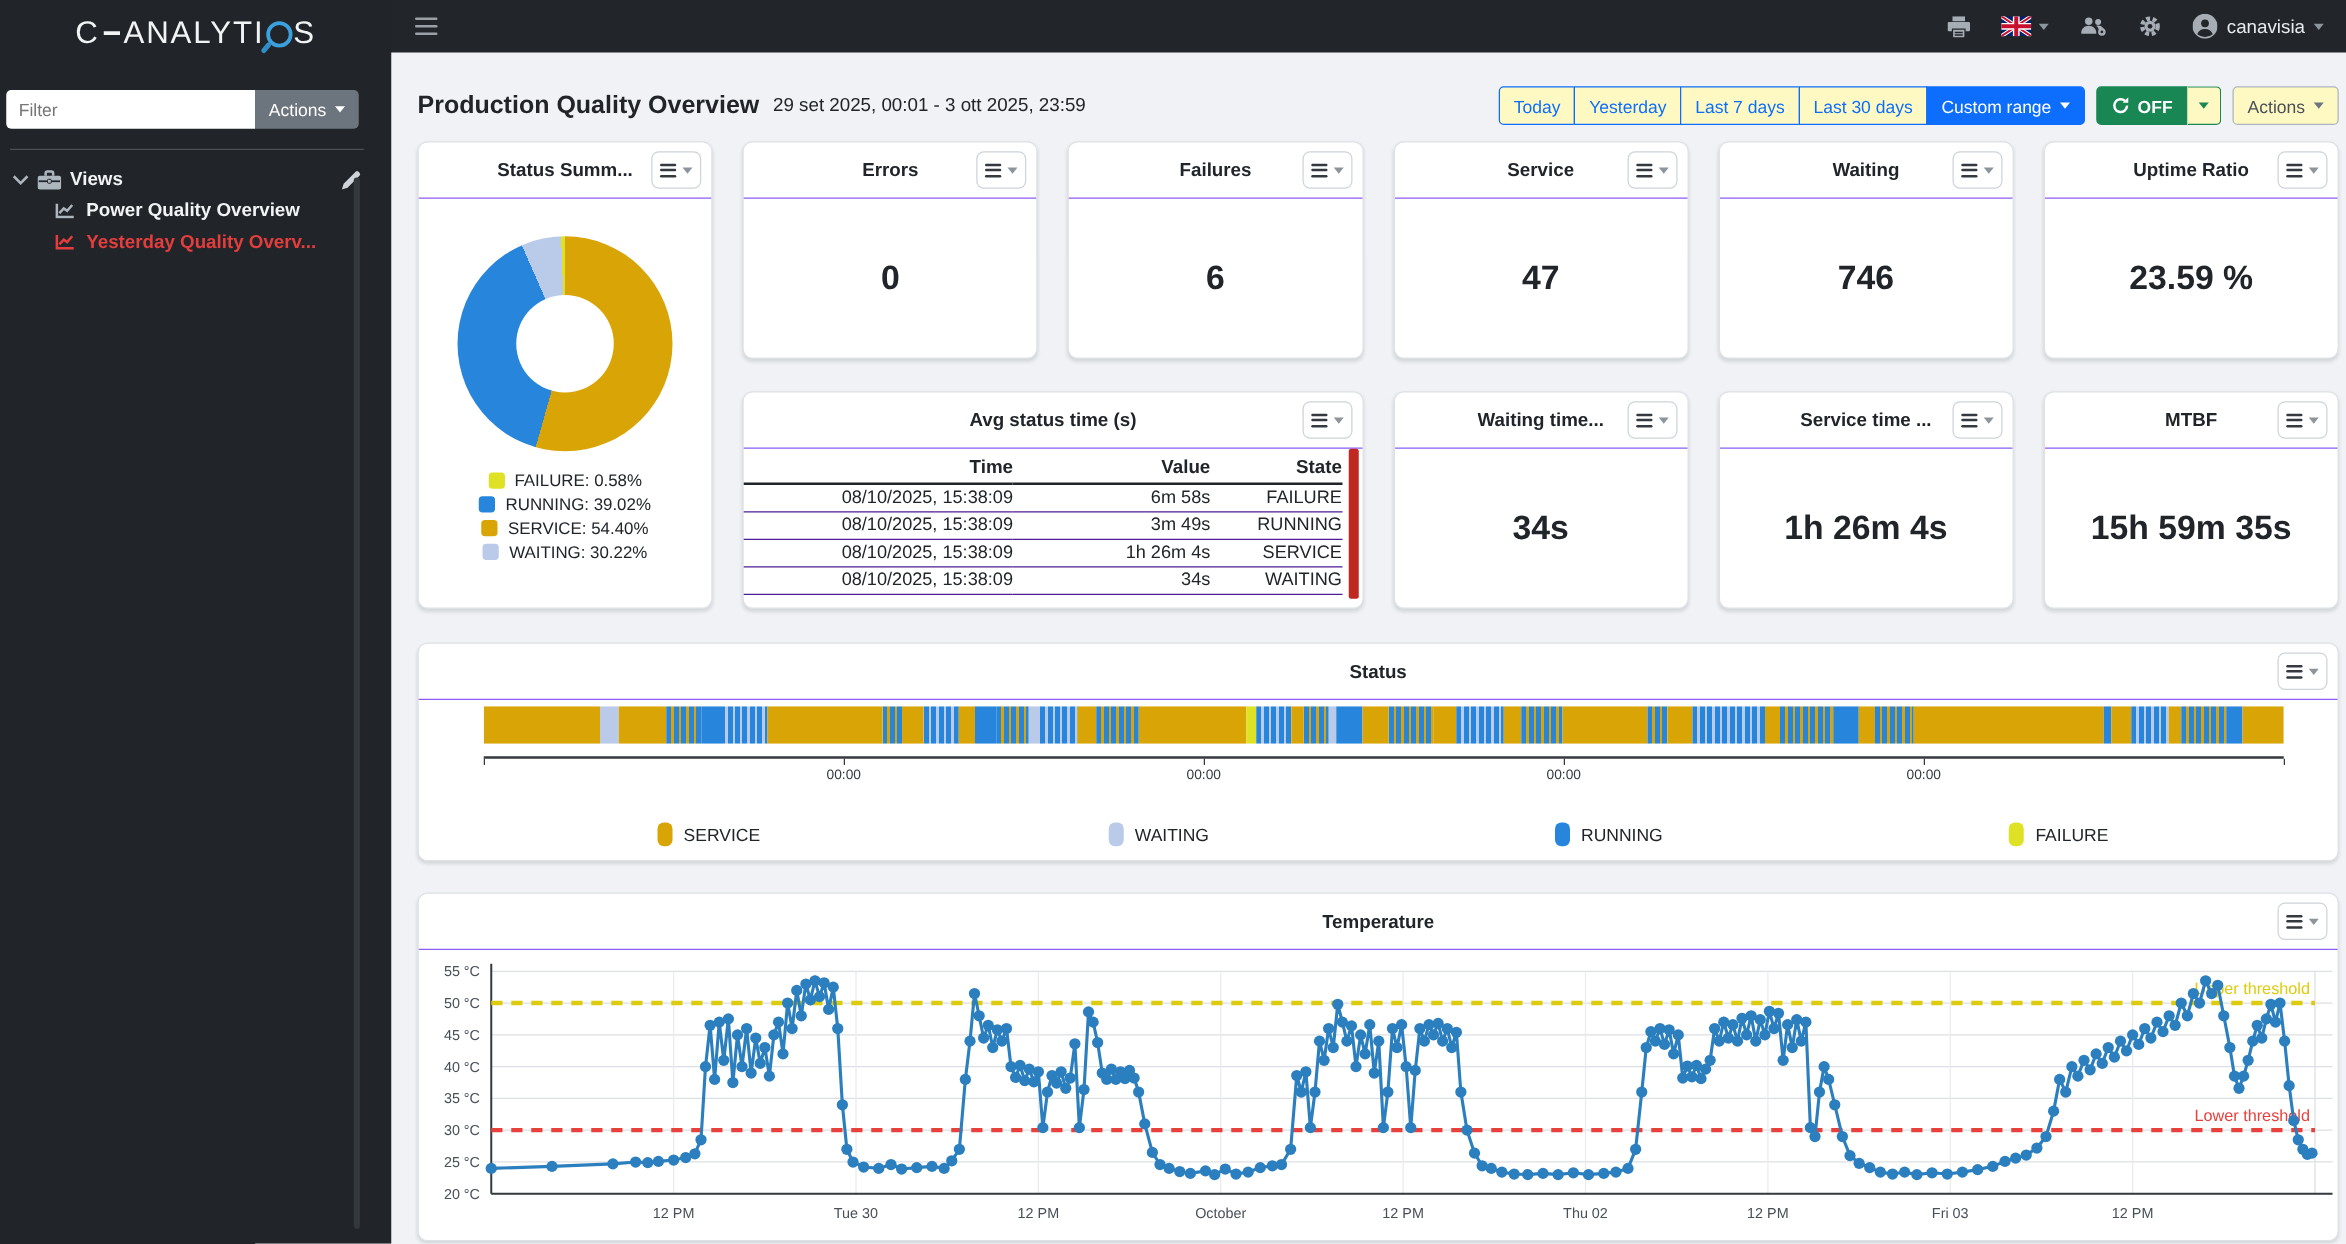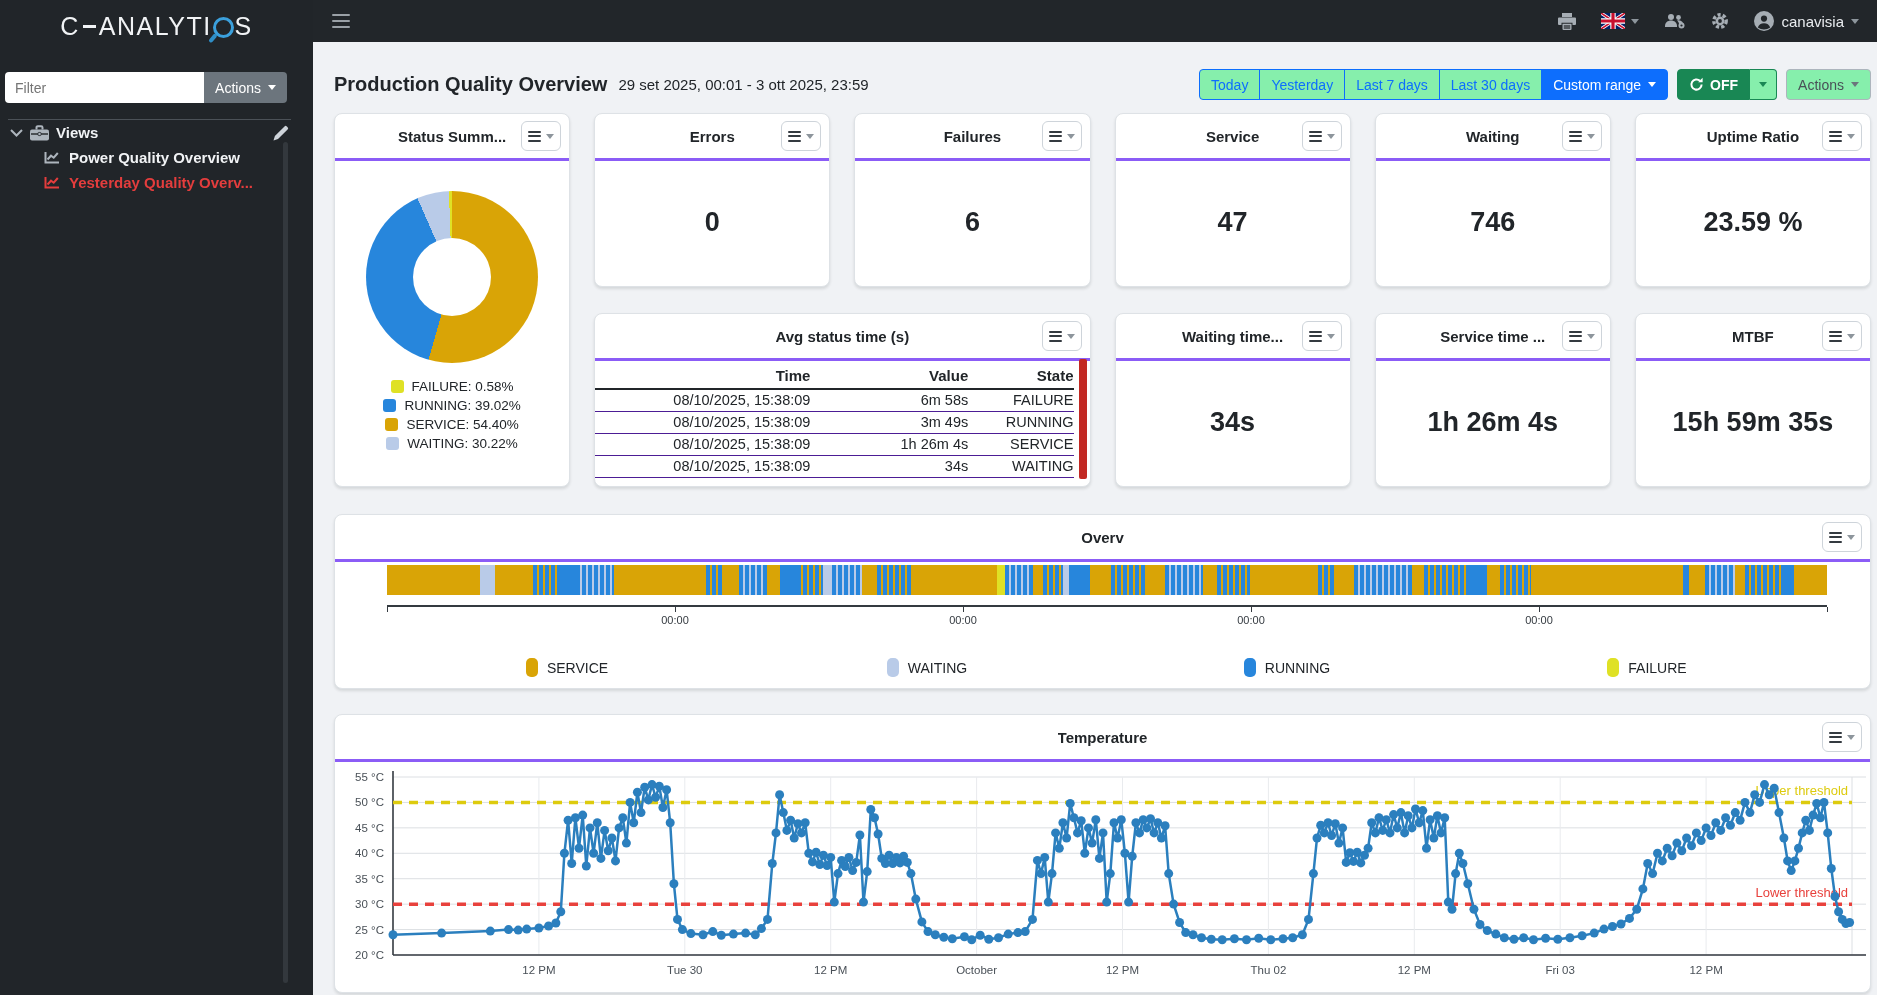--- a/index.html
+++ b/index.html
@@ -24,49 +24,49 @@
          font-size:25px;letter-spacing:1.5px;font-weight:500;margin-top:2px}
   .brand-dash{width:13px;height:3px;background:#f1f3f5;margin:0 3px}
   .mag{width:15px;height:15px;border:3.5px solid #3ba0dc;border-radius:50%;position:relative;top:1px;margin:0 1px}
   .mag::after{content:"";position:absolute;width:3.5px;height:10px;background:#2f8ec7;left:-5px;bottom:-8px;
               transform:rotate(40deg);border-radius:2px}
   .filter-row{display:flex;margin:22px 26px 0 5px;height:31px}
   .filter-row input{flex:1;border:none;border-radius:4px 0 0 4px;padding:0 10px;font-size:14px;outline:none;color:#495057;min-width:0}
   .actions-btn{background:#6c757d;color:#fff;border:none;border-radius:0 4px 4px 0;font-size:14px;
                padding:0 11px;display:flex;align-items:center;gap:7px;cursor:pointer}
   .side-divider{height:1px;background:#4b5157;margin:16px 22px 0 8px}
-  .tree{font-size:15px;font-weight:bold;color:#f1f3f5}
+  .tree{margin-top:11px;font-size:15px;font-weight:bold;color:#f1f3f5}
   .tree-root{display:flex;align-items:center;gap:7px;padding:4px 24px 4px 10px;cursor:pointer}
   .pencil{margin-left:auto;cursor:pointer;display:flex}
   .tree-item{display:flex;align-items:center;gap:9px;padding:4px 0 4px 44px;cursor:pointer;color:#f1f3f5}
   .tree-item .ti-icon{color:#adb5bd;display:flex}
   .tree-item.active{color:#e43d3d}
   .tree-item.active .ti-icon{color:#e43d3d}
   .side-scroll{position:absolute;right:25px;top:142px;bottom:12px;width:5px;background:#33383d;border-radius:3px}
 
   
   .main{position:absolute;left:313px;top:42px;right:0;bottom:0;background:#f0f2f5;overflow:hidden}
   .page-header{display:flex;align-items:center;gap:11px;padding:27px 6px 0 21px}
   .page-title{font-size:20px;font-weight:bold;white-space:nowrap}
   .page-date{font-size:15px;white-space:nowrap}
   .header-controls{margin-left:auto;display:flex;align-items:center}
   .btn{font-size:14px;height:31px;box-sizing:border-box;display:flex;align-items:center;gap:7px;
-       background:#86efac;cursor:pointer;padding:0 11px}
+       background:#fef9c3;cursor:pointer;padding:0 11px}
   .r-btn{border:1px solid #0d6efd;color:#0d6efd;margin-left:-1px}
   .r-btn.first{border-radius:4px 0 0 4px;margin-left:0}
   .r-btn.primary{background:#0d6efd;color:#fff;border-radius:0 4px 4px 0}
   .off-btn{background:#198754;color:#fff;border:1px solid #198754;border-radius:4px 0 0 4px;margin-left:9px;font-weight:bold;gap:6px}
   .off-caret{border:1px solid #198754;border-left:none;border-radius:0 4px 4px 0;padding:0 9px;margin-right:9px}
   .actions-light{border:1px solid #adb5bd;color:#495057;border-radius:4px}
 
   
   .cards{display:grid;grid-template-columns:repeat(6,1fr);gap:26px 24px;grid-auto-rows:174px;margin:13px 6px 0 21px}
   .card,.panel{background:#fff;border:1px solid #dee2e6;border-radius:8px;
                box-shadow:0 2px 3px rgba(33,37,41,.13);position:relative;box-sizing:border-box}
-  .card-head{height:44px;border-bottom:3px solid #8b5cf6;display:flex;align-items:center;justify-content:center;position:relative}
+  .card-head{height:44px;border-bottom:1px solid #8b5cf6;display:flex;align-items:center;justify-content:center;position:relative}
   .card-title{font-weight:bold;font-size:15px;max-width:70%;white-space:nowrap;overflow:hidden}
   .menu-btn{position:absolute;right:8px;top:7px;width:40px;height:30px;border:1px solid #ced4da;border-radius:6px;
             background:#fff;display:flex;align-items:center;justify-content:center;gap:5px;cursor:pointer}
   .bars{width:13px}
   .bars i{display:block;height:2px;background:#343a40;margin:2.5px 0;border-radius:1px}
   .stat-value{position:absolute;top:44px;left:0;right:0;bottom:0;display:flex;align-items:center;
               justify-content:center;font-size:27px;font-weight:bold}
   .donut-card{grid-row:span 2}
   .donut{width:172px;height:172px;border-radius:50%;margin:30px auto 16px;position:relative}
   .donut::after{content:"";position:absolute;inset:47px;background:#fff;border-radius:50%}
@@ -444,21 +444,21 @@
             </span>
             <span class="caret"></span>
           </button>
       </div>
       <div class="stat-value">15h 59m 35s</div>
     </div>
   </div>
 
   <div class="panel status-panel">
     <div class="card-head">
-      <span class="card-title">Overv</span>
+      <span class="card-title">Status</span>
       <button class="menu-btn">
           <span class="bars">
             <i></i>
             <i></i>
             <i></i>
           </span>
           <span class="caret"></span>
         </button>
     </div>
     <div class="status-bar" id="statusBar">

